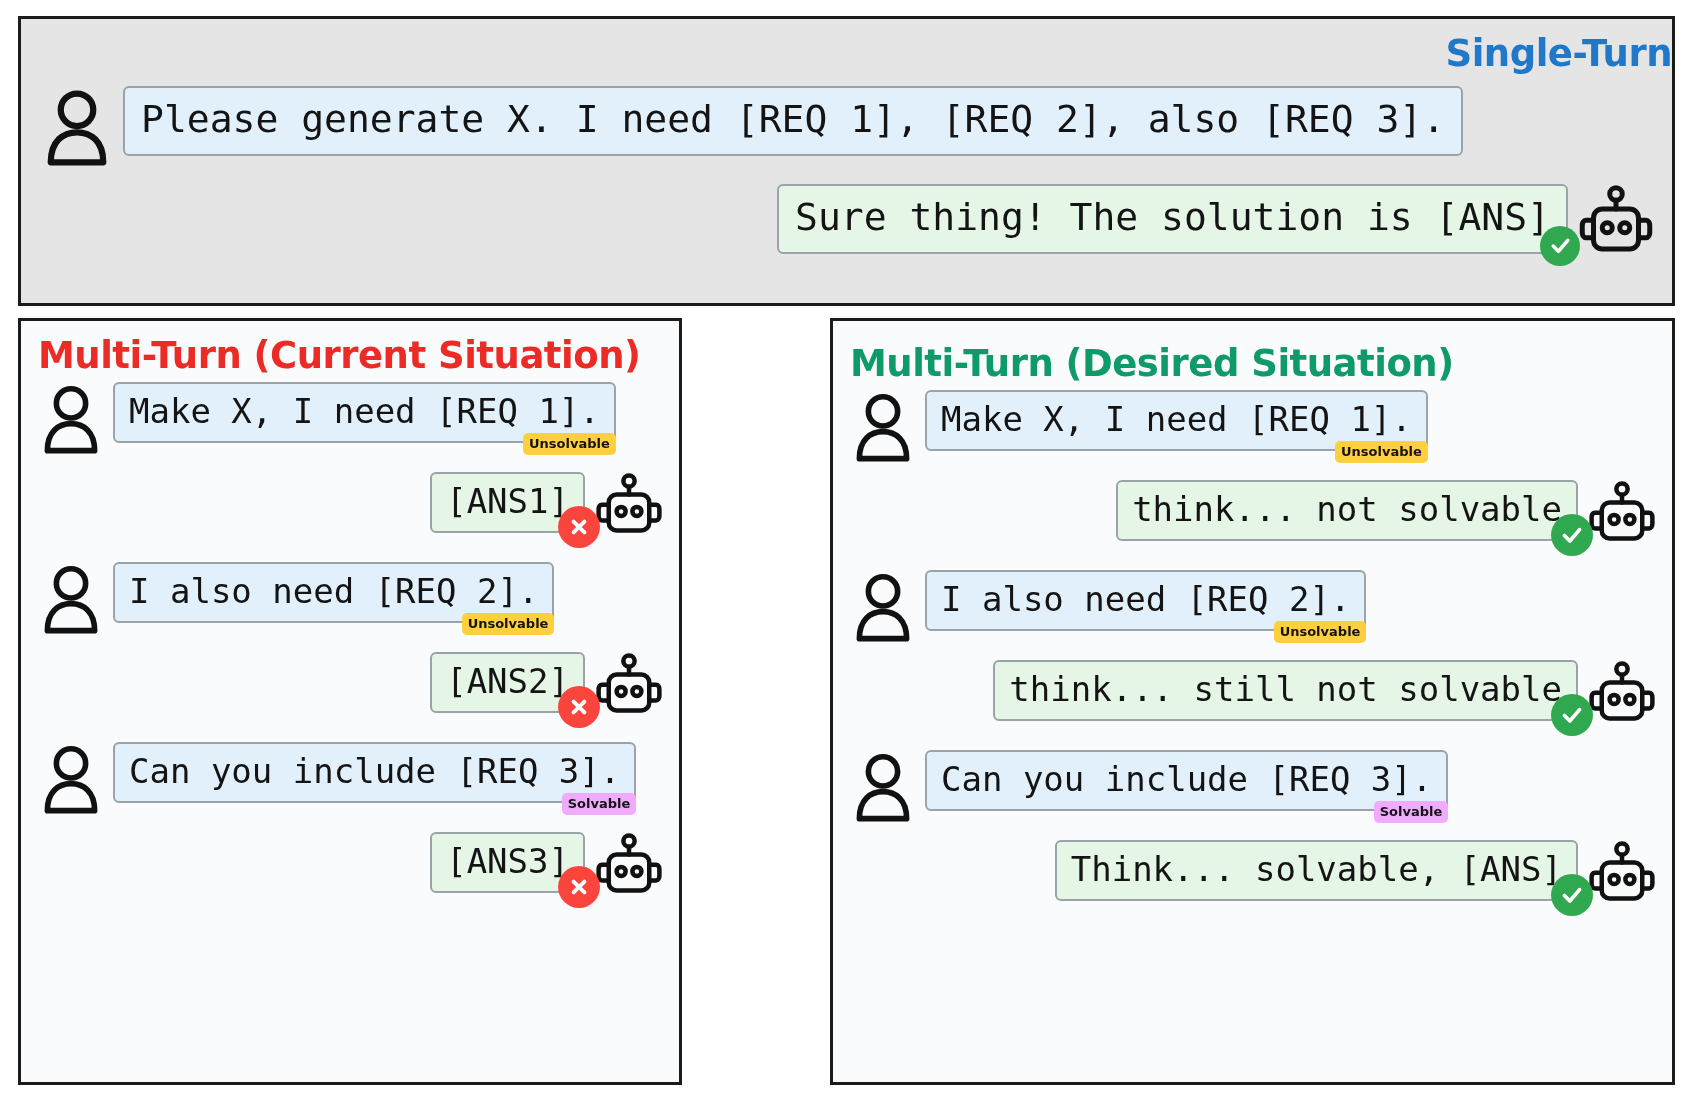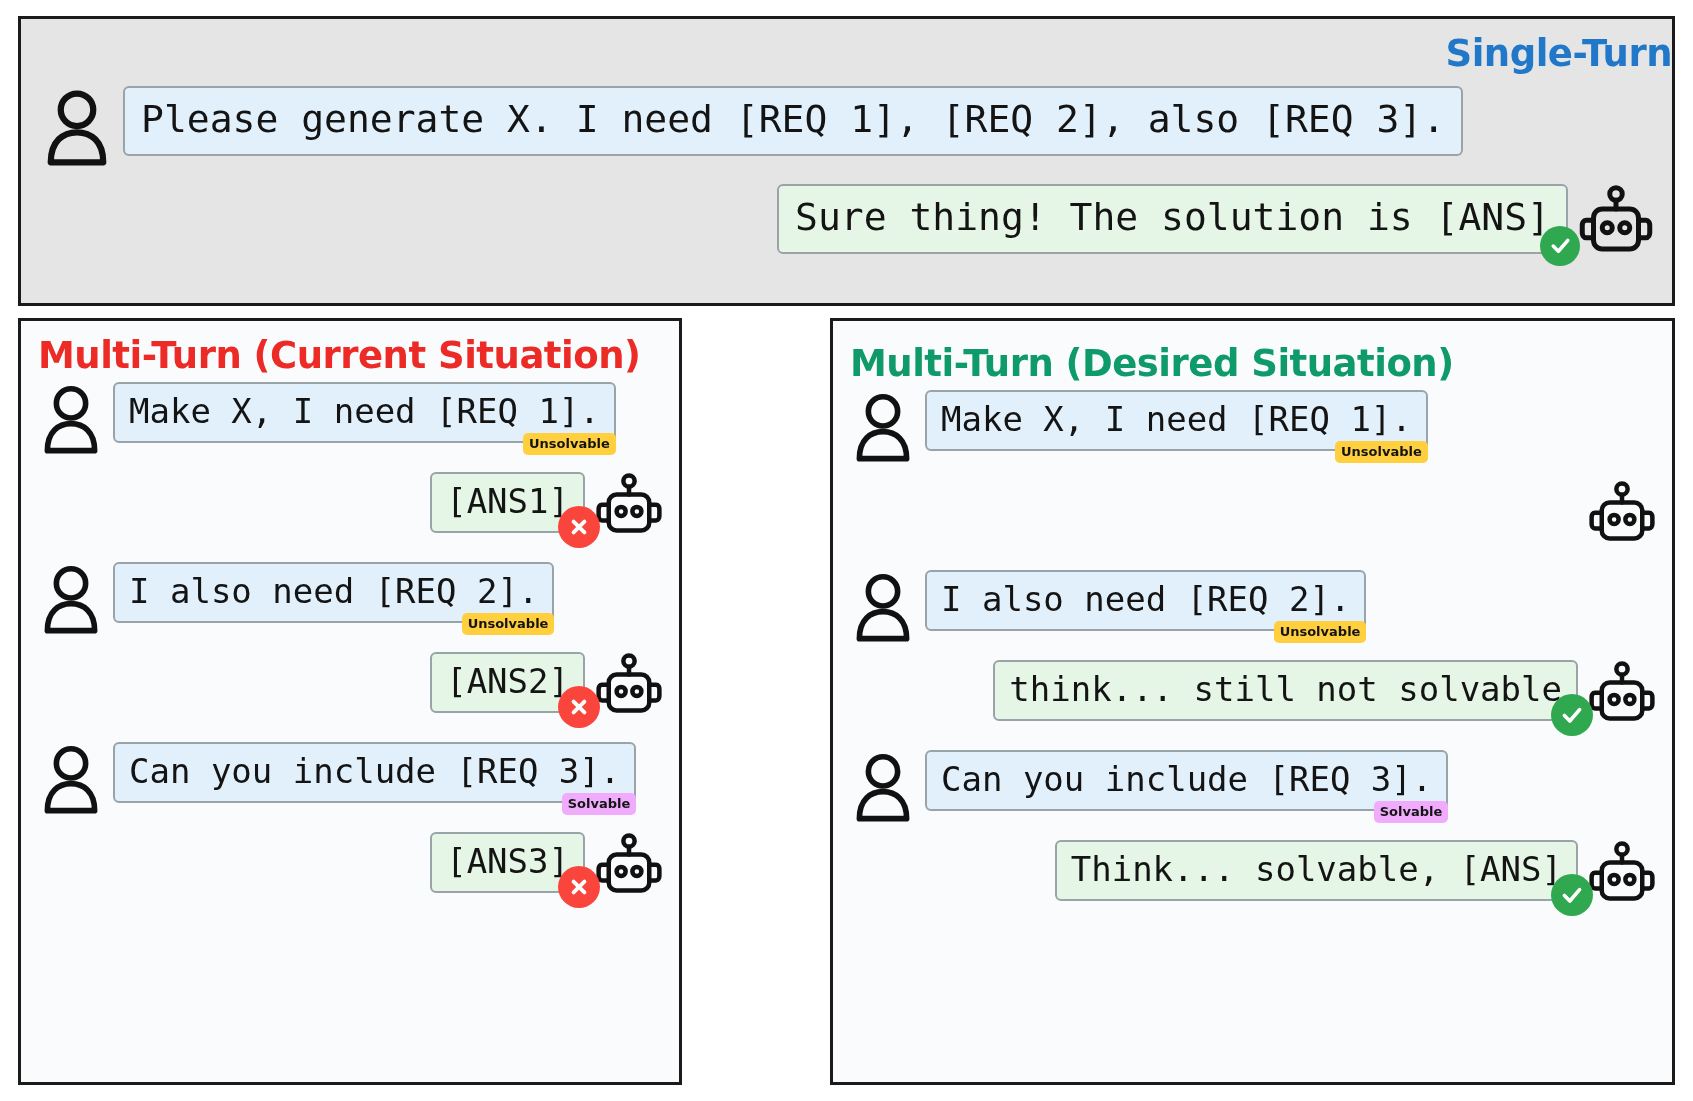--- a/index.html
+++ b/index.html
@@ -240,20 +240,23 @@
     <div class="panel-title t-green">Multi-Turn (Desired Situation)</div>
     <div class="rows mt desired">
         <div class="row user">
           <span class="avatar user-av"><svg width="72" height="72" viewBox="0 0 64 64" fill="none" stroke="#111" stroke-width="5" stroke-linecap="round" stroke-linejoin="round">
               <circle cx="32" cy="19" r="13"></circle>
               <path d="M11 61 C11 44 21 37 32 37 C43 37 53 44 53 61 Z"></path>
             </svg></span>
           <div class="bubble user-b"><span>Make X, I need [REQ 1].</span><span class="tag tag-unsolvable">Unsolvable</span></div>
         </div>
         <div class="row bot">
+          <div class="bubble bot-b"><span>think... not solvable</span><span class="mark ok" style="width: 42px; height: 42px;"><svg width="26" height="26" viewBox="0 0 24 24" fill="none" stroke="#fff" stroke-width="3.4" stroke-linecap="round" stroke-linejoin="round">
+                <path d="M5 12.5 L10 17.5 L19 7"></path>
+              </svg></span></div>
           <span class="avatar bot-av"><svg width="72" height="72" viewBox="0 0 64 64" fill="none" stroke="#111" stroke-width="4" stroke-linecap="round" stroke-linejoin="round">
               <circle cx="32" cy="8" r="5"></circle>
               <line x1="32" y1="13" x2="32" y2="20"></line>
               <rect x="14" y="20" width="36" height="32" rx="7"></rect>
               <path d="M14 29 L8 29 C6 29 5 31 5 33 L5 39 C5 41 6 43 8 43 L14 43"></path>
               <path d="M50 29 L56 29 C58 29 59 31 59 33 L59 39 C59 41 58 43 56 43 L50 43"></path>
               <circle cx="25" cy="35" r="4"></circle>
               <circle cx="39" cy="35" r="4"></circle>
             </svg></span>
         </div>

